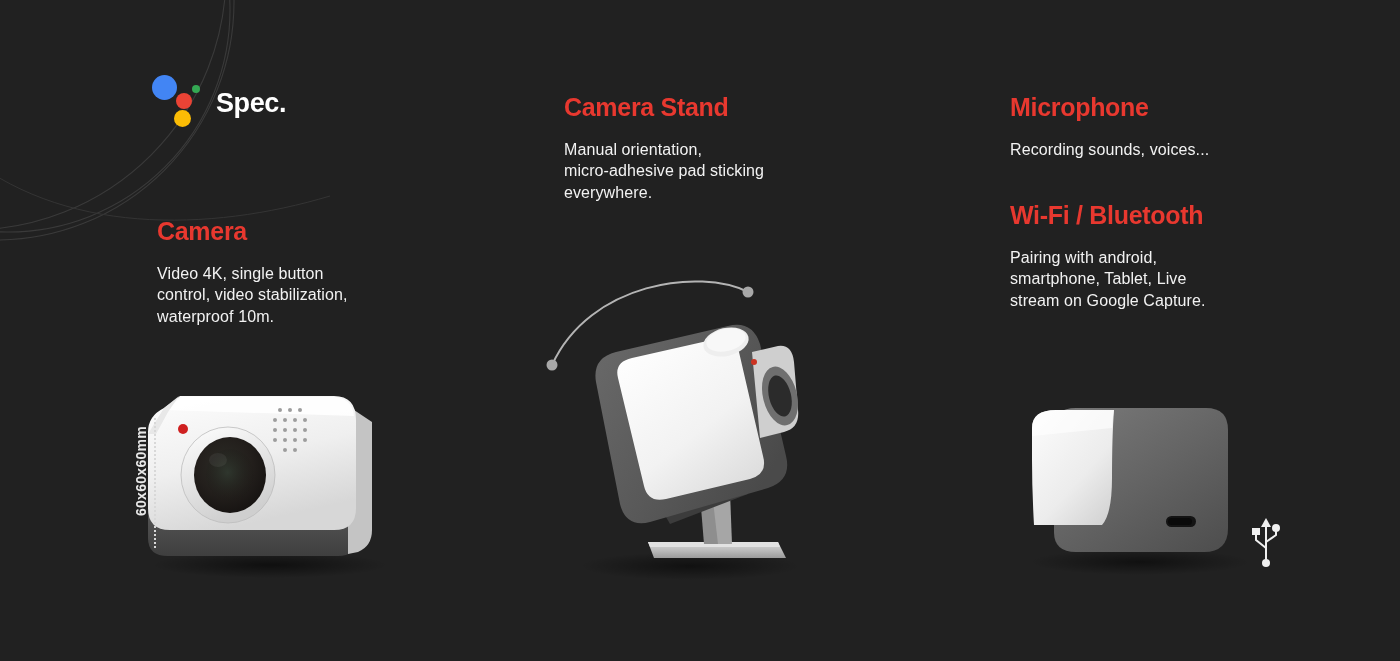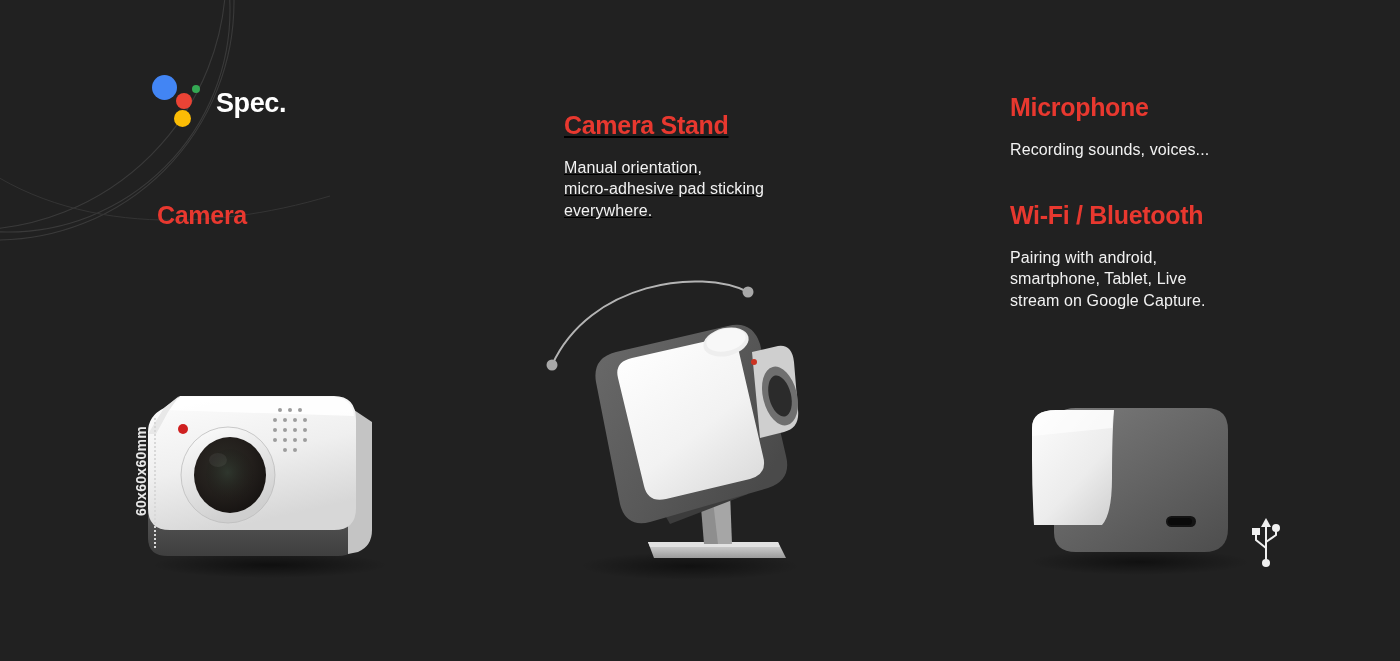--- a/index.html
+++ b/index.html
@@ -37,22 +37,22 @@
   .block { position:absolute; }
   .block h2 {
     font-size:25px; font-weight:bold; letter-spacing:-0.3px;
     color:#E8382F; margin-bottom:17px; line-height:1.1;
   }
   .block p {
     font-size:16px; font-weight:normal; color:#f2f2f2;
     line-height:1.36; letter-spacing:0.1px; white-space:pre-line;
   }
 
-  #blk-camera       { left:157px;  top:202px; width:300px; }
-  #blk-stand        { left:564px;  top:112px;  width:330px;text-decoration:underline; }
+  #blk-camera       { left:157px;  top:218px; width:300px; }
+  #blk-stand        { left:564px;  top:94px;  width:330px; }
   #blk-microphone   { left:1010px; top:94px;  width:330px; }
   #blk-wifi         { left:1010px; top:202px; width:330px; }
 
   
   .render { position:absolute; }
   #render-camera-front { left:120px;  top:380px; width:300px; height:200px; }
   #render-camera-stand { left:530px;  top:270px; width:300px; height:310px; }
   #render-camera-back  { left:1010px; top:380px; width:300px; height:200px; }
 
   
@@ -96,20 +96,23 @@
       <span class="dot blue"></span>
       <span class="dot red"></span>
       <span class="dot yellow"></span>
       <span class="dot green"></span>
     </div>
     <div class="brand-title">Spec.</div>
   </div>
 
   <div class="block" id="blk-camera">
     <h2>Camera</h2>
+    <p>Video 4K, single button
+control, video stabilization,
+waterproof 10m.</p>
   </div>
 
   <div class="block" id="blk-stand">
     <h2>Camera Stand</h2>
     <p>Manual orientation,
 micro-adhesive pad sticking
 everywhere.</p>
   </div>
 
   <div class="block" id="blk-wifi">

